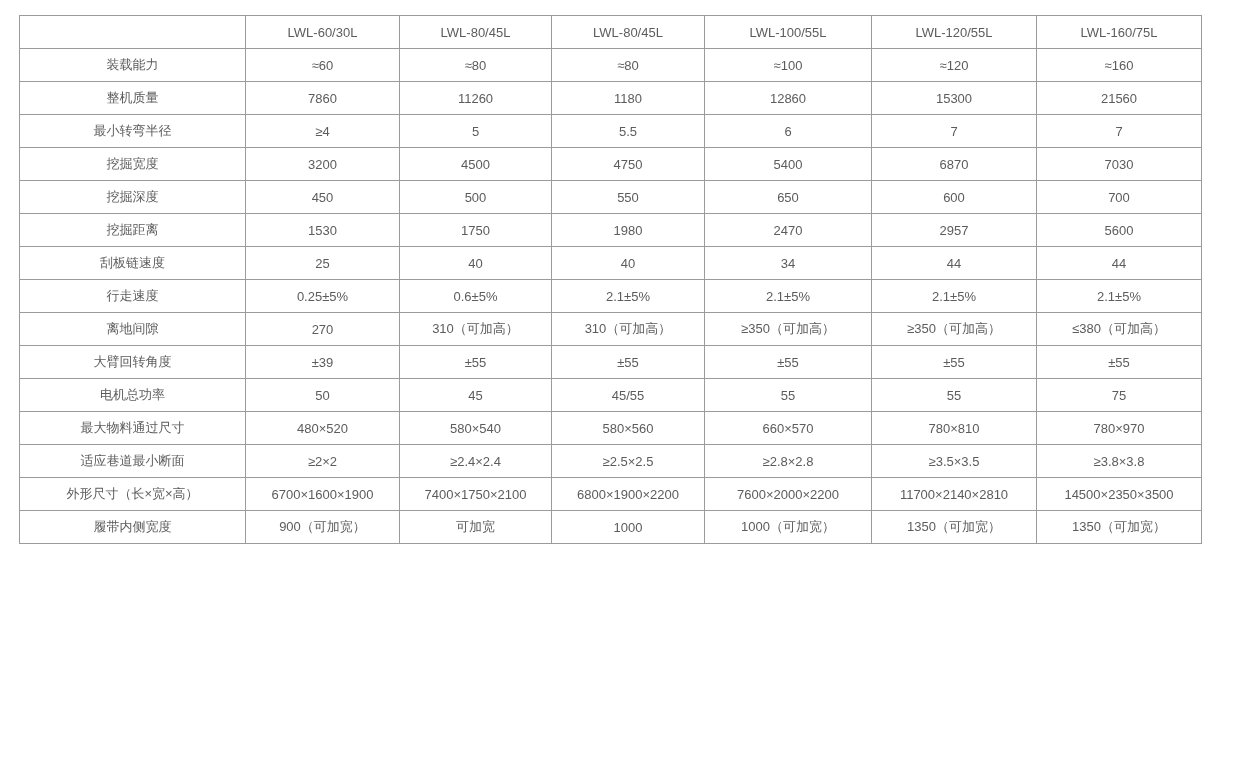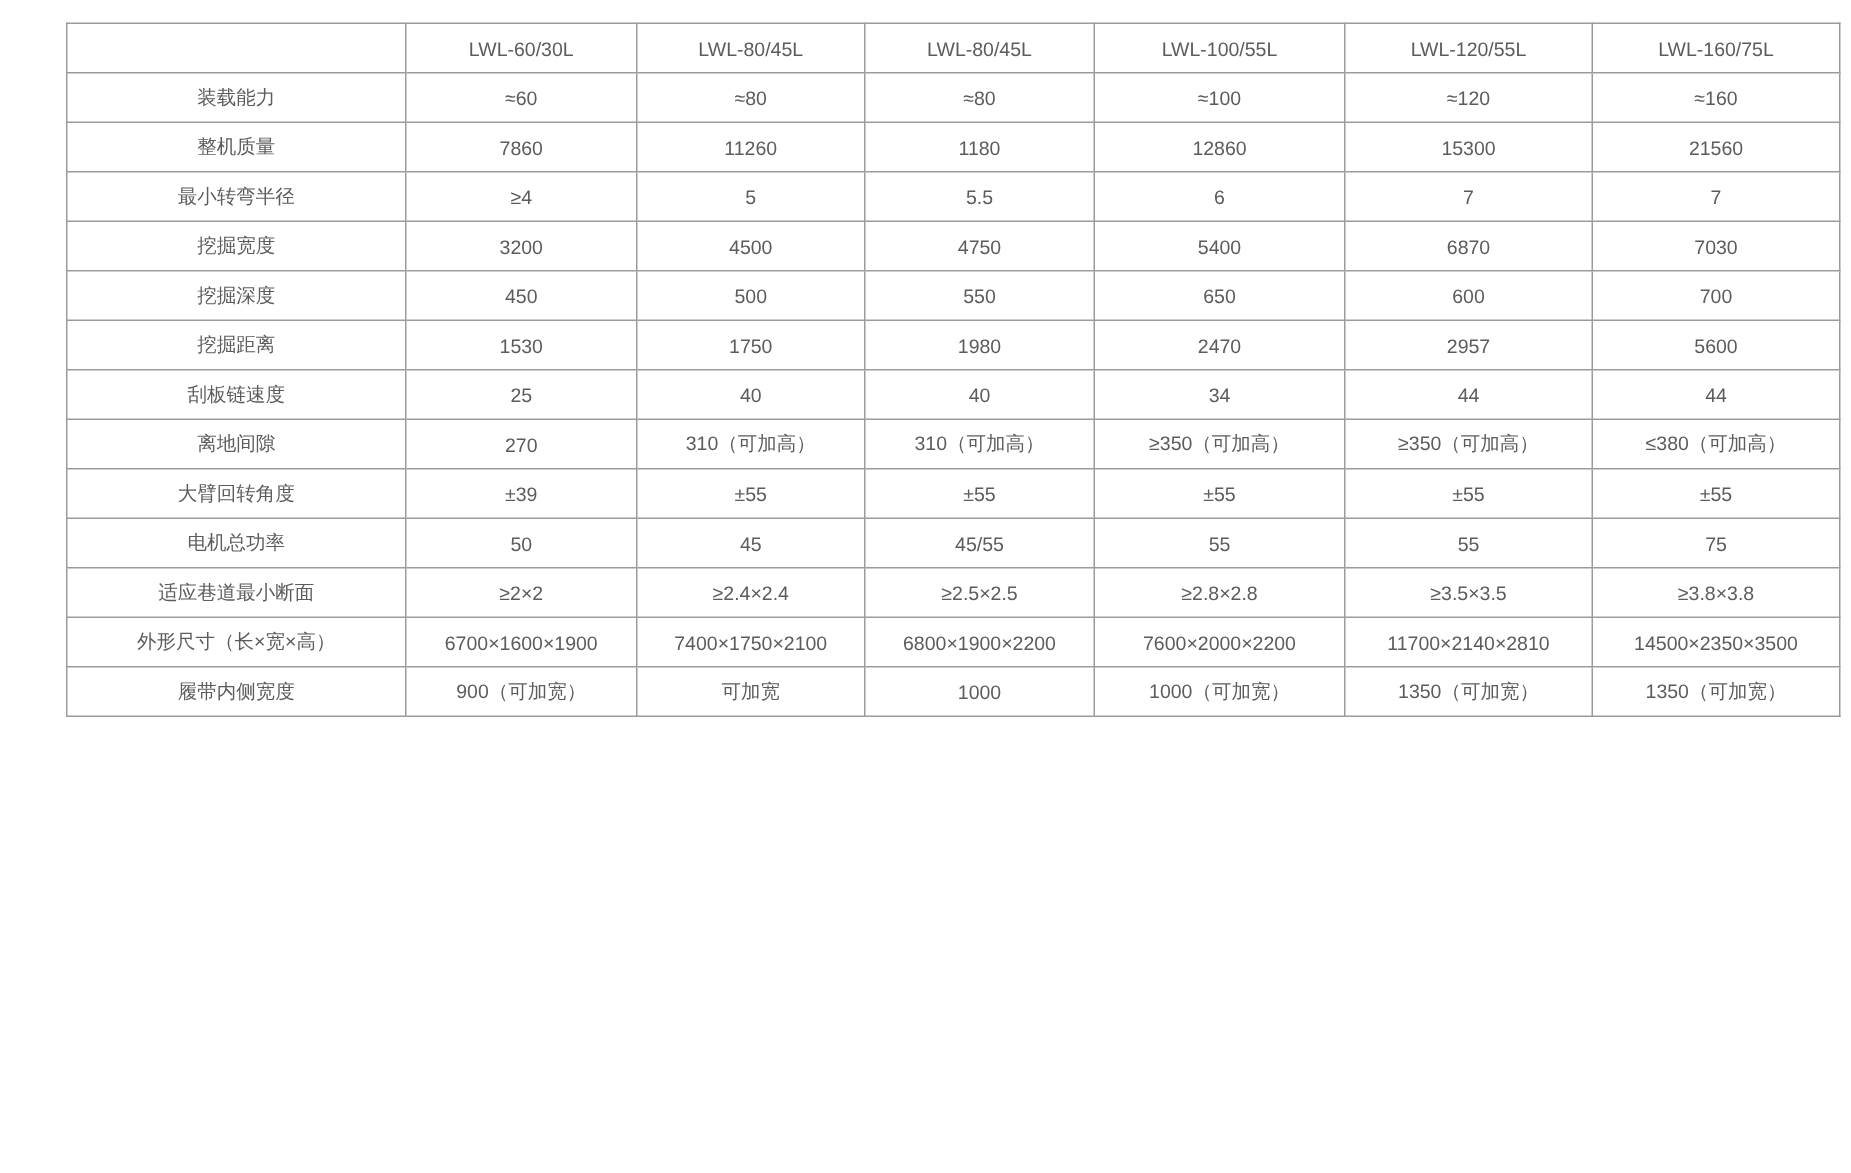--- a/index.html
+++ b/index.html
@@ -7,21 +7,21 @@
     padding: 0;
     background: #ffffff;
     width: 1234px;
     height: 782px;
     font-family: "Liberation Sans", "DejaVu Sans", sans-serif;
   }
   .spec-table {
     border-collapse: collapse;
     table-layout: fixed;
     width: 1182px;
-    margin: 15px 0 0 44px;
+    margin: 15px 0 0 19px;
   }
   .spec-table th,
   .spec-table td {
     border: 1px solid #9b9b9b;
     height: 32px;
     padding: 0 4px;
     text-align: center;
     vertical-align: middle;
     font-size: 13px;
     font-weight: normal;
@@ -112,20 +112,29 @@
       <tr>
         <td>刮板链速度</td>
         <td>25</td>
         <td>40</td>
         <td>40</td>
         <td>34</td>
         <td>44</td>
         <td>44</td>
       </tr>
       <tr>
+        <td>行走速度</td>
+        <td>0.25±5%</td>
+        <td>0.6±5%</td>
+        <td>2.1±5%</td>
+        <td>2.1±5%</td>
+        <td>2.1±5%</td>
+        <td>2.1±5%</td>
+      </tr>
+      <tr>
         <td>离地间隙</td>
         <td>270</td>
         <td>310（可加高）</td>
         <td>310（可加高）</td>
         <td>≥350（可加高）</td>
         <td>≥350（可加高）</td>
         <td>≤380（可加高）</td>
       </tr>
       <tr>
         <td>大臂回转角度</td>
@@ -137,20 +146,29 @@
         <td>±55</td>
       </tr>
       <tr>
         <td>电机总功率</td>
         <td>50</td>
         <td>45</td>
         <td>45/55</td>
         <td>55</td>
         <td>55</td>
         <td>75</td>
+      </tr>
+      <tr>
+        <td>最大物料通过尺寸</td>
+        <td>480×520</td>
+        <td>580×540</td>
+        <td>580×560</td>
+        <td>660×570</td>
+        <td>780×810</td>
+        <td>780×970</td>
       </tr>
       <tr>
         <td>适应巷道最小断面</td>
         <td>≥2×2</td>
         <td>≥2.4×2.4</td>
         <td>≥2.5×2.5</td>
         <td>≥2.8×2.8</td>
         <td>≥3.5×3.5</td>
         <td>≥3.8×3.8</td>
       </tr>

